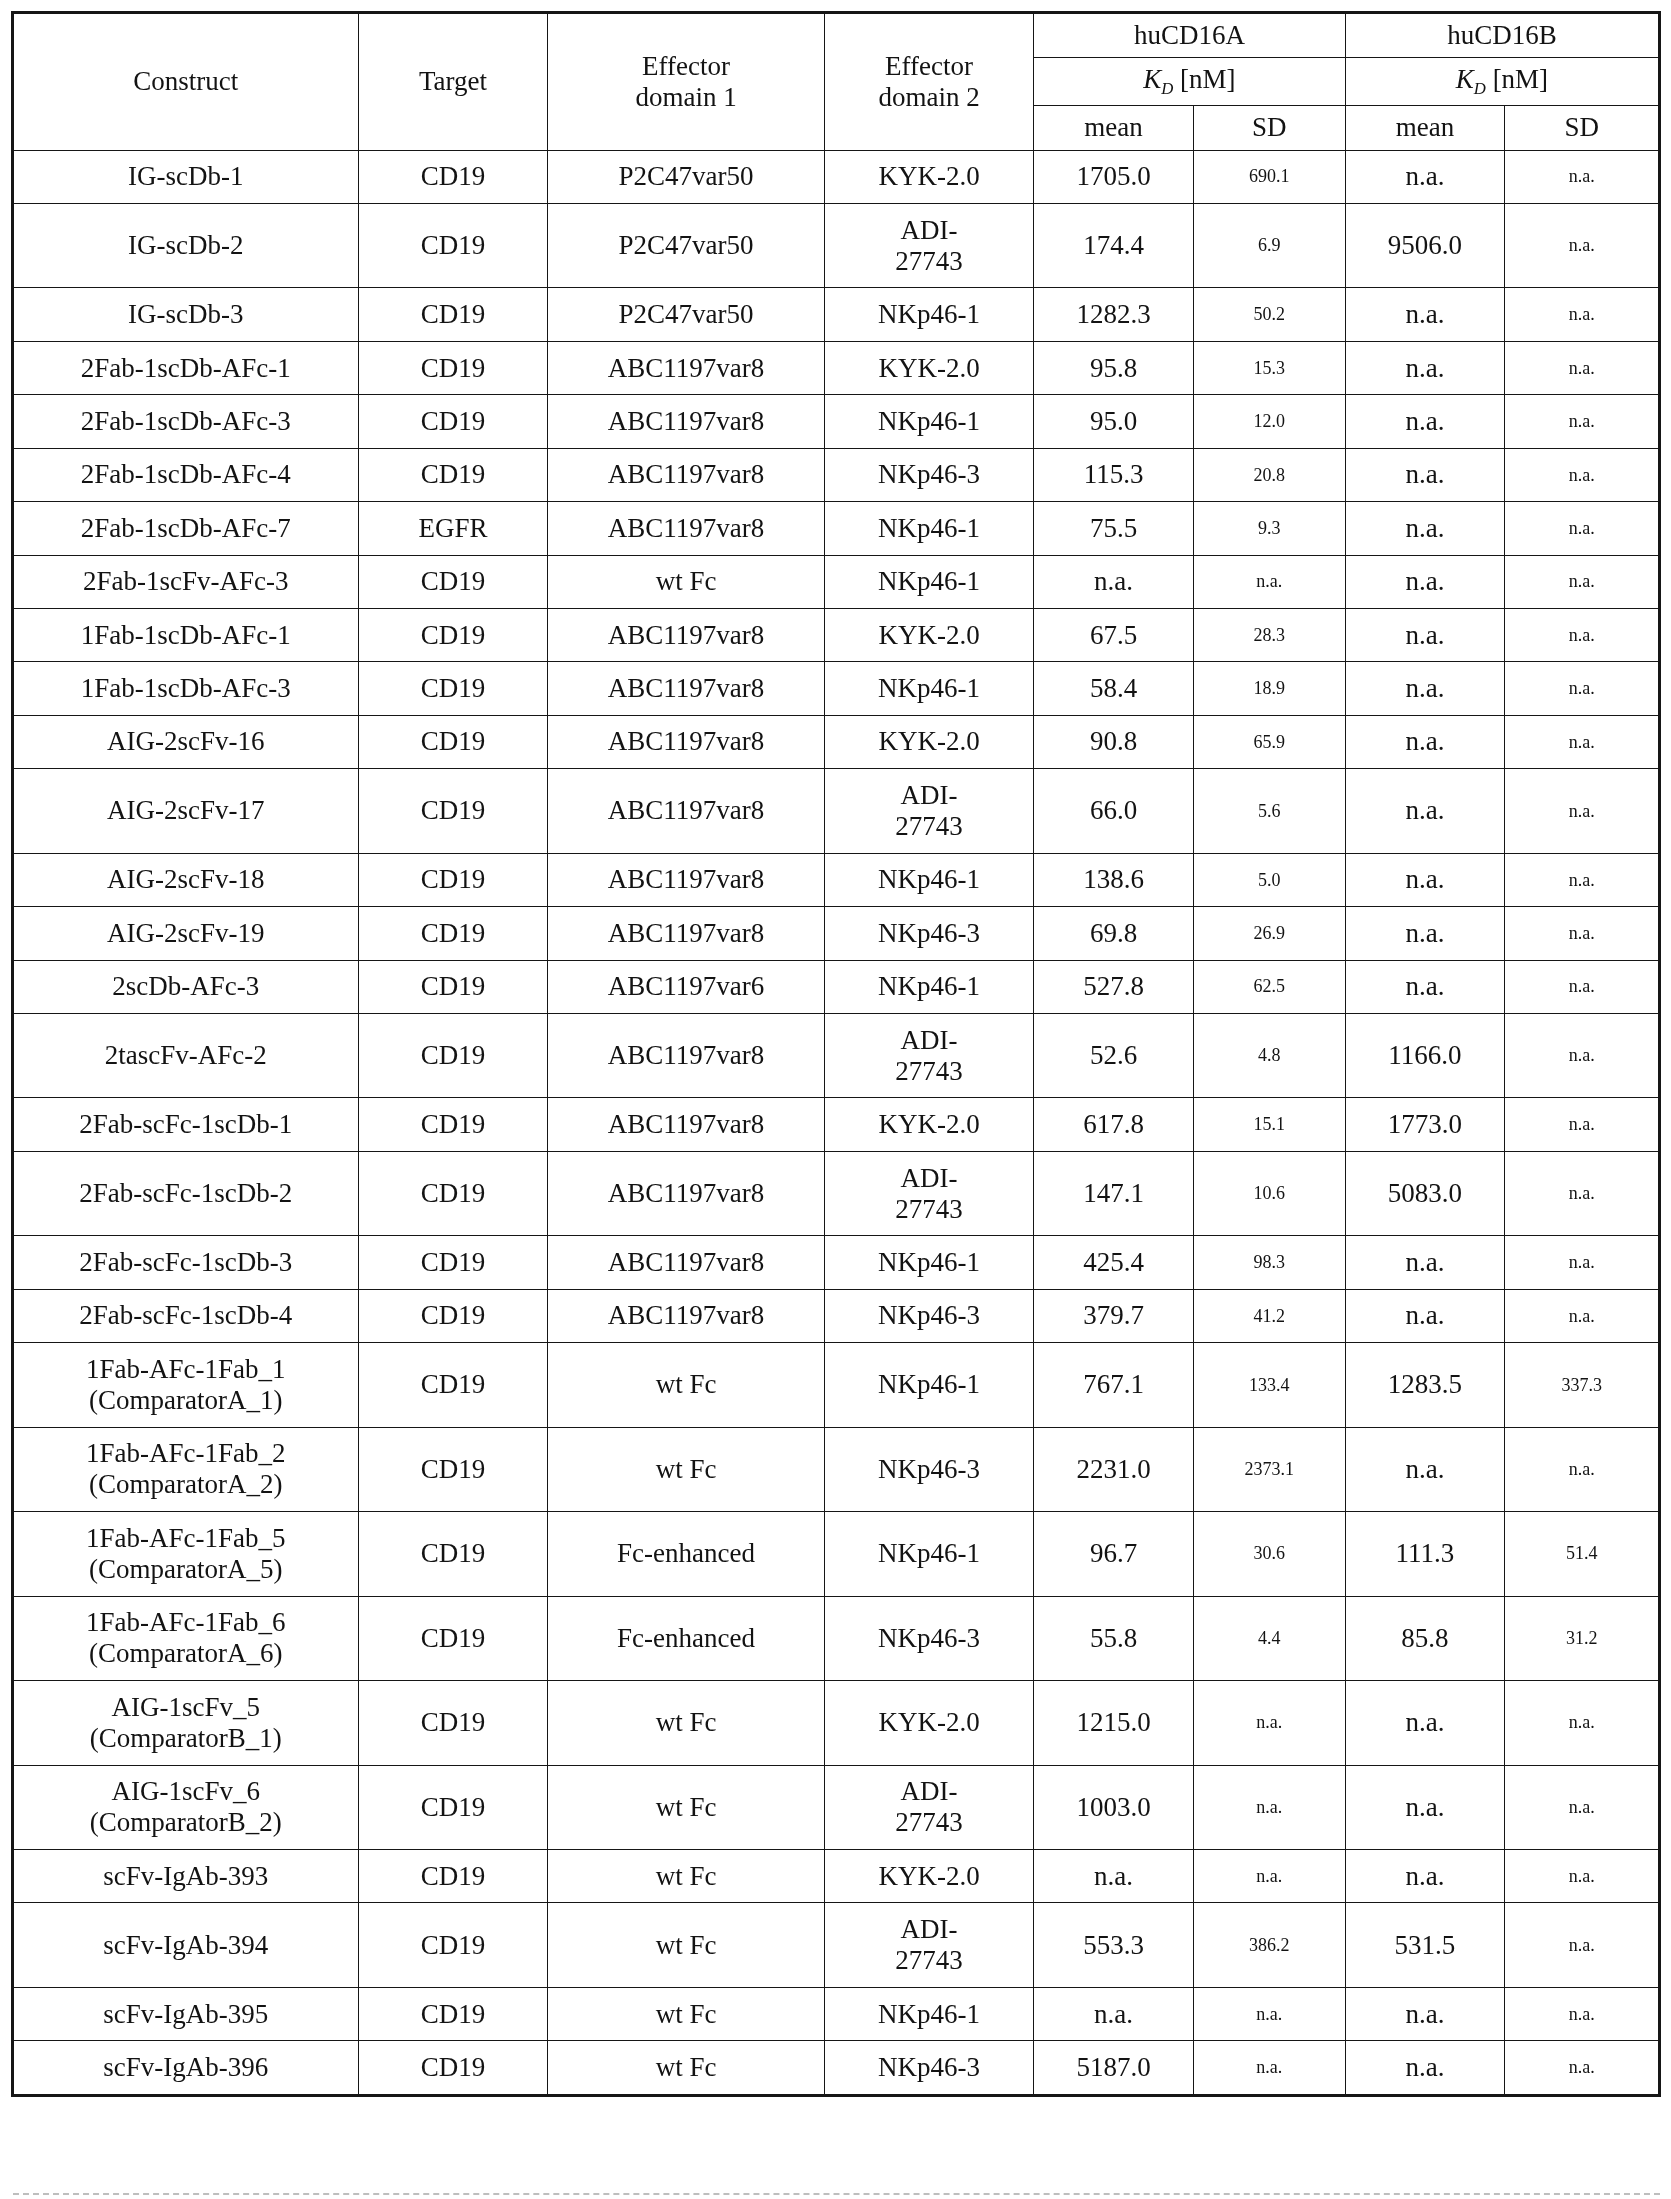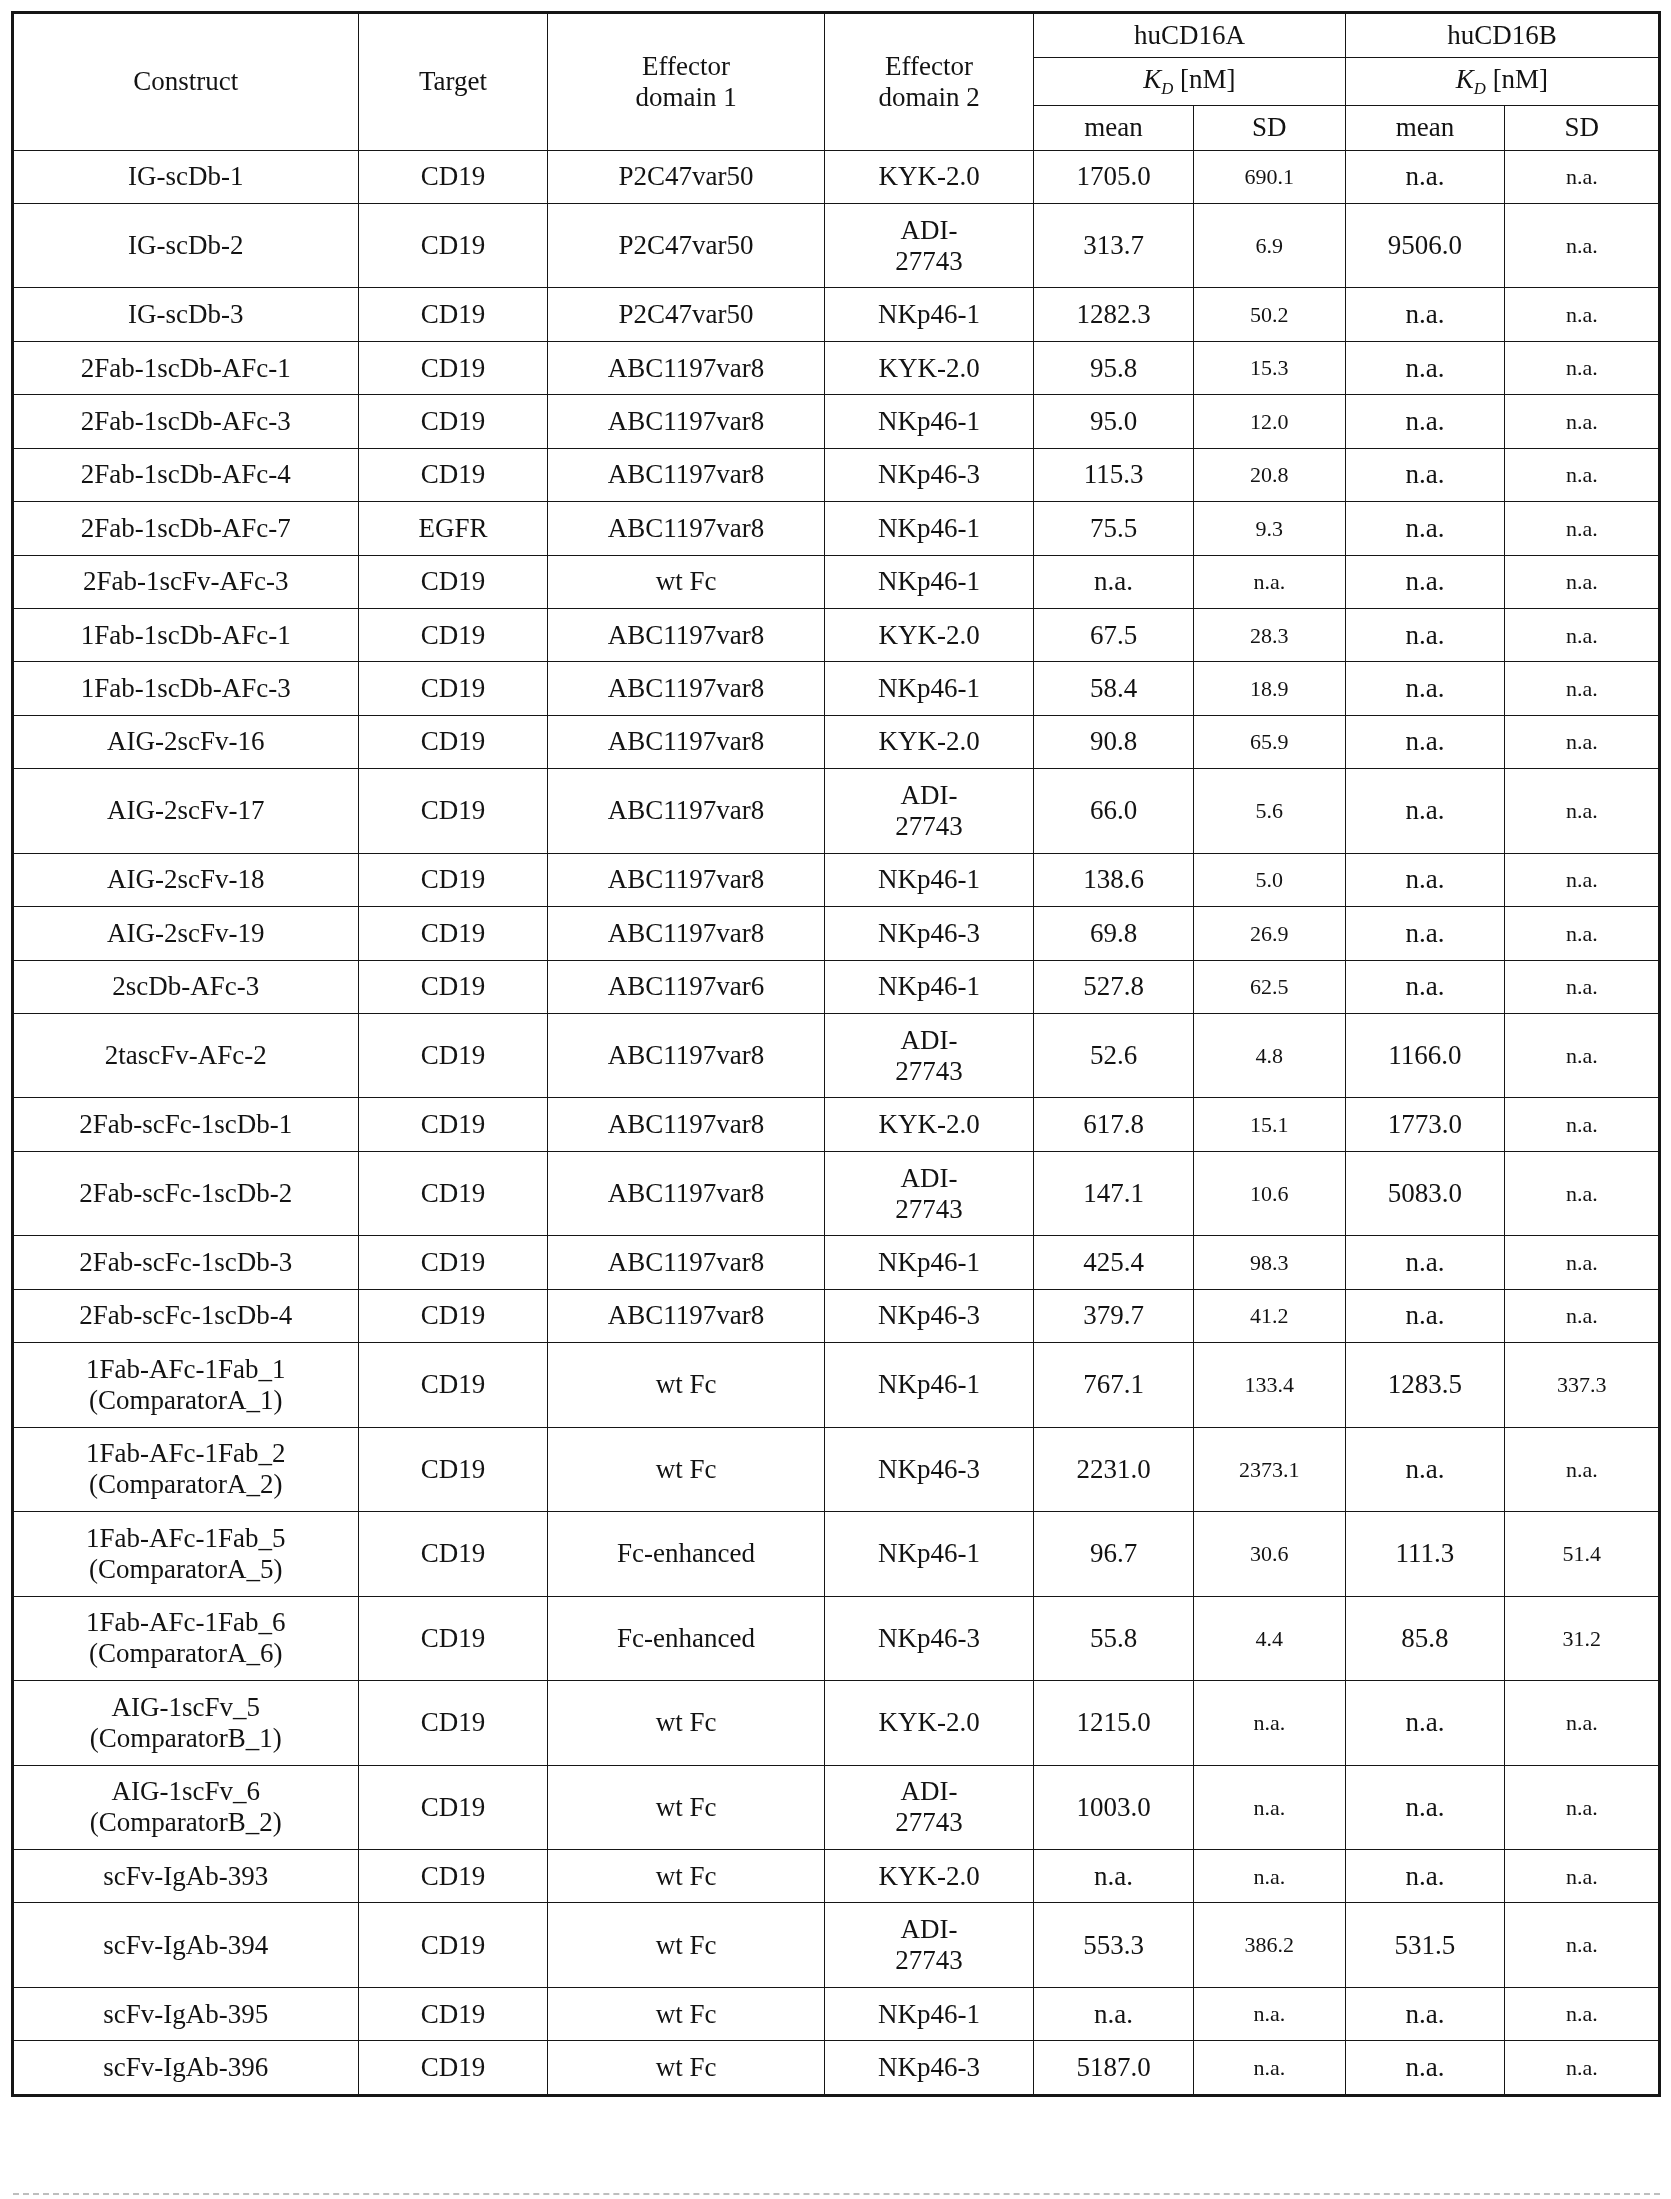--- a/index.html
+++ b/index.html
@@ -37,21 +37,21 @@
     padding:10.7px 5.3px;
     overflow:hidden;
   }
   thead th{
     font-weight:normal;
     padding:6.2px 5.3px;
   }
   th.kd .kd-k{font-style:italic;}
   th.kd sub{font-style:italic;font-size:0.62em;}
   td.c-mean{font-weight:normal;}
-  td.c-sd{font-size:22px;}
+  td.c-sd{font-size:18px;}
   .scan-line{
     position:absolute;
     left:12.5px;
     right:12.5px;
     bottom:4.5px;
     border-top:2.7px dashed #8a8a8a;
     opacity:.55;
   }
 </style>
 </head>
@@ -102,21 +102,21 @@
     <td class="c-mean">n.a.</td>
     <td class="c-sd">n.a.</td>
   </tr>
 
   <tr>
     <td class="c-construct">IG-scDb-2</td>
     <td class="c-target">CD19</td>
     <td class="c-eff1">P2C47var50</td>
     <td class="c-eff2">ADI-
 27743</td>
-    <td class="c-mean">313.7</td>
+    <td class="c-mean">174.4</td>
     <td class="c-sd">6.9</td>
     <td class="c-mean">9506.0</td>
     <td class="c-sd">n.a.</td>
   </tr>
 
   <tr>
     <td class="c-construct">IG-scDb-3</td>
     <td class="c-target">CD19</td>
     <td class="c-eff1">P2C47var50</td>
     <td class="c-eff2">NKp46-1</td>

